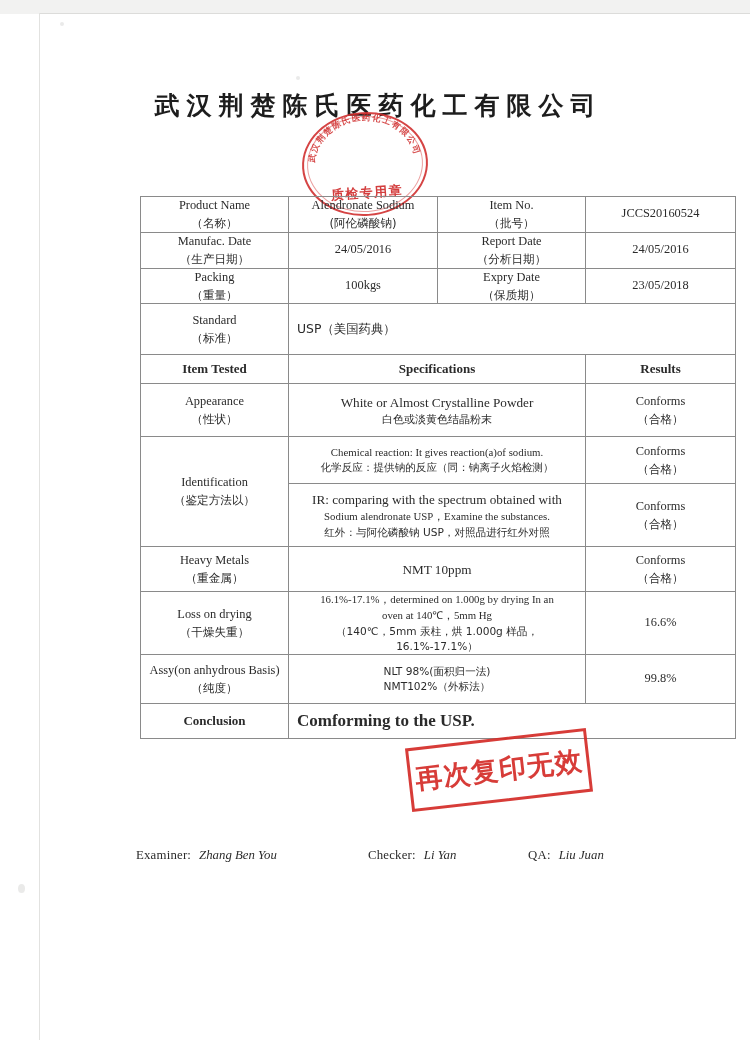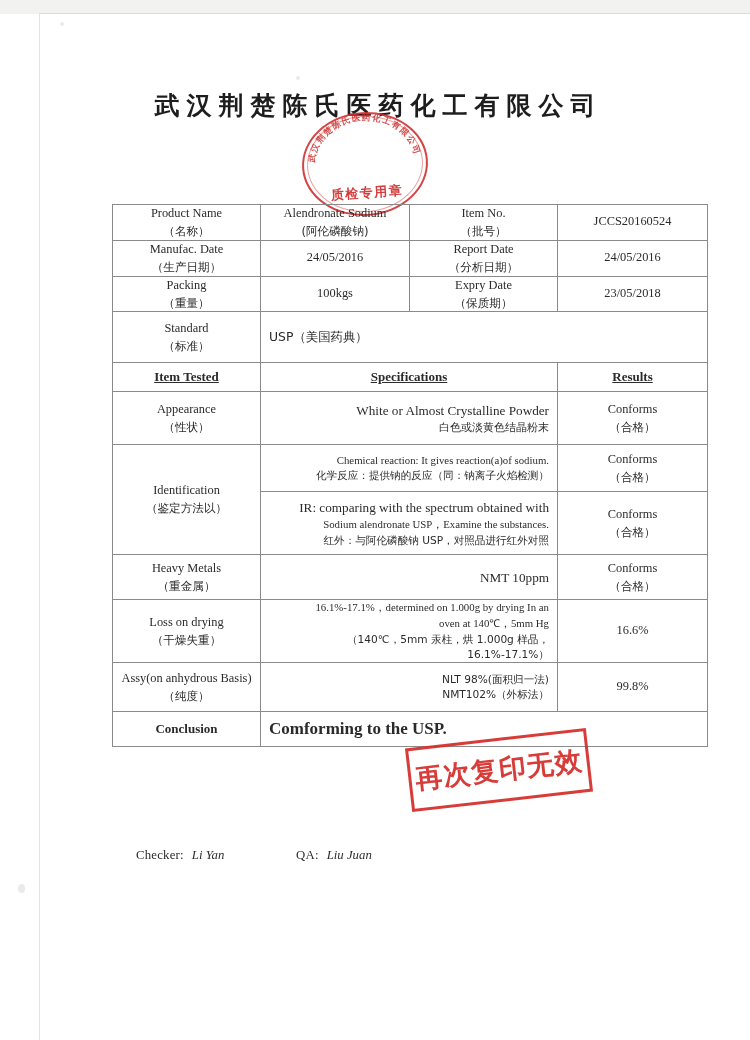--- a/index.html
+++ b/index.html
@@ -67,42 +67,41 @@
   }
   .seal .seal-bottom{
     position:absolute;left:0;right:0;bottom:14px;text-align:center;
     font-family:"DejaVu Sans", sans-serif;
     font-size:13px;font-weight:700;letter-spacing:1.5px;
     color:#cf2a2a;opacity:.9;
   }
 
   
   .tbl{
-    position:absolute;left:112px;top:196px;
+    position:absolute;left:140px;top:196px;
     width:528px;
     border-collapse:collapse;
     table-layout:fixed;
-    margin-top:8px;
   }
   .tbl td{
     border:1px solid #8a8a8a;
     padding:0 8px;
     font-size:12.4px;
     color:#2b2b2b;
     vertical-align:middle;
     line-height:1.45;
   }
   .c-label{width:131px;text-align:center;}
   .c-mid  {width:132px;text-align:center;}
   .c-mid2 {width:131px;text-align:center;}
   .c-res  {width:133px;text-align:center;}
   .two-line{line-height:1.5;}
   .bold{font-weight:700;}
-  .hdr td{font-weight:700;font-size:13px;text-align:center;text-decoration:underline;}
-  .spec{text-align:right;padding:6px 10px;}
+  .hdr td{font-weight:700;font-size:13px;text-align:center;}
+  .spec{text-align:center;padding:6px 10px;}
   .spec .l{display:block;}
   .spec .en-lg{font-size:13.2px;}
   .spec .cn{font-family:"DejaVu Sans", sans-serif;font-size:11px;}
   .spec .sm{font-size:10.8px;}
   .spec .sm-cn{font-family:"DejaVu Sans", sans-serif;font-size:10.6px;}
   .ctr{text-align:left;}
   .cnf{font-family:"Liberation Serif", serif;}
   .cn-s{font-family:"DejaVu Sans", sans-serif;font-size:11.6px;}
   .lbl-en{display:block;}
   .lbl-cn{display:block;font-family:"DejaVu Sans", sans-serif;font-size:11.6px;}
@@ -304,20 +303,23 @@
         <td class="ctr bold" colspan="3" style="font-size:17px">Comforming to the USP.</td>
       </tr>
     </tbody>
   </table>
 
   <div class="rect-stamp">
     <span>再次复印无效</span>
   </div>
 
   <div class="footer">
+    <div class="f1">
+      <span class="k">Examiner:</span><span class="v">Zhang Ben You</span>
+    </div>
     <div class="f2">
       <span class="k">Checker:</span><span class="v">Li Yan</span>
     </div>
     <div class="f3">
       <span class="k">QA:</span><span class="v">Liu Juan</span>
     </div>
   </div>
 </div>
 
 </body></html>

